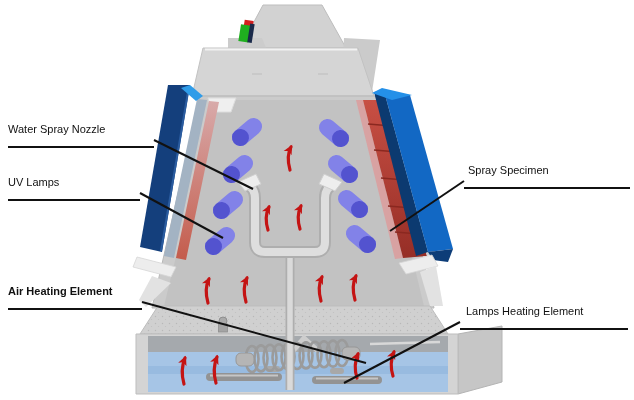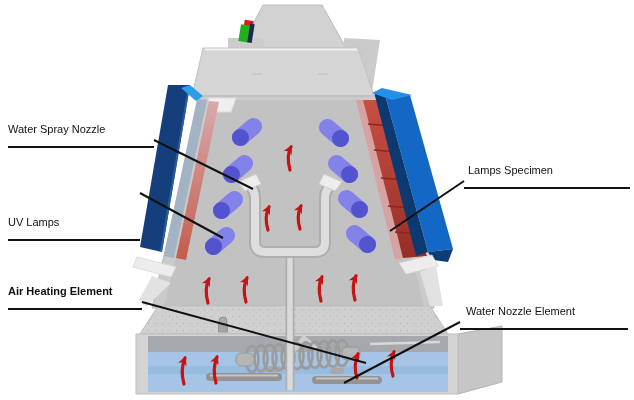--- a/index.html
+++ b/index.html
@@ -218,21 +218,21 @@
     <line x1="154" y1="140" x2="253" y2="189"></line>
     <line x1="140" y1="193" x2="223" y2="238"></line>
     <line x1="464" y1="181" x2="390" y2="231"></line>
     <line x1="142" y1="302" x2="366" y2="363"></line>
     <line x1="460" y1="322" x2="344" y2="383"></line>
   </g>
 </svg>
 
 <div class="callout" style="left:8px;  top:121px; width:146px;">Water Spray Nozzle</div>
 
-<div class="callout" style="left:8px;  top:174px; width:132px;margin-top:40px;">UV Lamps</div>
-
-<div class="callout" style="left:464px; top:162px; width:162px; padding-left:4px;">Lamps Specimen</div>
+<div class="callout" style="left:8px;  top:174px; width:132px;">UV Lamps</div>
+
+<div class="callout" style="left:464px; top:162px; width:162px; padding-left:4px;">Spray Specimen</div>
 
 <div class="callout" style="left:8px;  top:283px; width:134px;font-weight:bold;">Air Heating Element</div>
 
-<div class="callout" style="left:460px; top:303px; width:162px; padding-left:6px;">Water Nozzle Element</div>
+<div class="callout" style="left:460px; top:303px; width:162px; padding-left:6px;">Lamps Heating Element</div>
 
 </div>
 
 </body></html>

